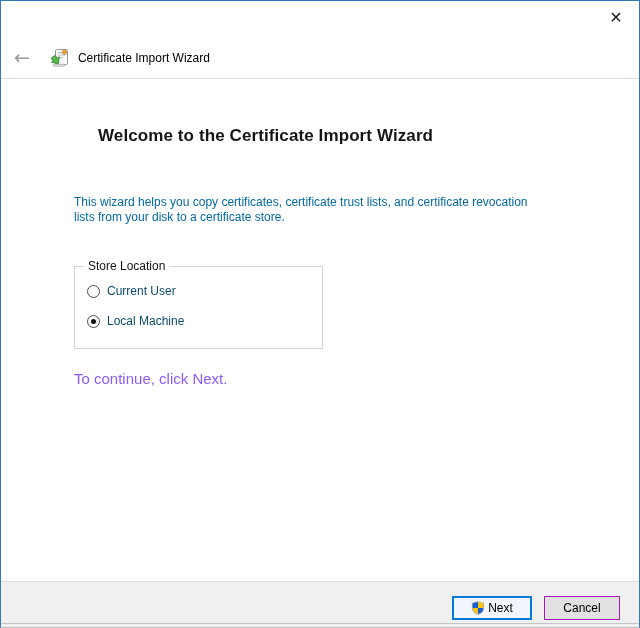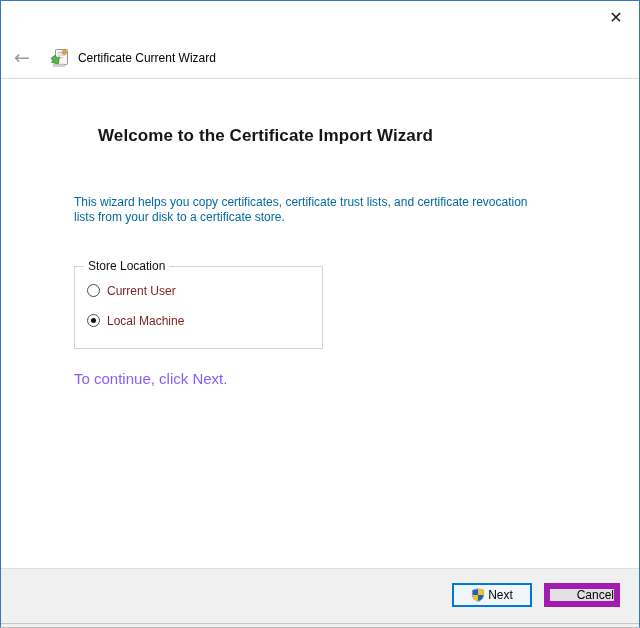--- a/index.html
+++ b/index.html
@@ -44,54 +44,54 @@
   
   .groupbox {
     position: relative; margin-top: 40px; width: 249px; height: 83px;
     border: 1px solid #d4d4d4; padding: 17px 6px 0 12px;
   }
   .groupbox-legend {
     position: absolute; top: -8px; left: 9px; background: #fff;
     padding: 0 4px; font-size: 12px; color: #111;
   }
   .radio-row {
-    display: flex; align-items: center; margin-bottom: 16px; cursor: default;
-    font-size: 12px; color: #7f1d1d;
+    display: flex; align-items: flex-end; margin-bottom: 16px; cursor: default;
+    font-size: 12px; color: #0c4a6e;
   }
   .radio {
     width: 13px; height: 13px; border: 1px solid #4c4c4c; border-radius: 50%;
     background: #fff; margin-right: 7px; display: inline-flex;
     align-items: center; justify-content: center; flex: 0 0 auto;
   }
   .radio-row.checked .radio::after {
     content: ""; width: 5px; height: 5px; border-radius: 50%; background: #111;
   }
 
   .hint { margin-top: 21px; font-size: 15px; color: #8b5cf6; }
 
   
   .footer {
-    position: absolute; left: 0; right: 0; bottom: 0; height: 59px;
+    position: absolute; left: 0; right: 0; bottom: 0; height: 46px;
     background: #f0f0f0; border-top: 1px solid #dfdfdf;
   }
   .footer::after {
     content: ""; position: absolute; left: 0; right: 0; bottom: 3px;
     height: 1px; background: #c6c6c6;
   }
   .btn {
     position: absolute; top: 14px; height: 24px; font-size: 12px; color: #000;
     font-family: "Liberation Sans", sans-serif; cursor: pointer;
     display: inline-flex; align-items: center; justify-content: center;
   }
   .btn-next {
     right: 107px; width: 80px; background: #f0f6fb;
     border: 2px solid #0078d7; gap: 3px;
   }
   .btn-cancel {
-    right: 19px; width: 76px; background: #e1e1e1; border: 6px solid #a21caf; justify-content: flex-end;
+    right: 19px; width: 76px; background: #e1e1e1; border: 1px solid #a21caf;
   }
   .shield-icon { width: 14px; height: 14px; display: inline-block; }
 </style>
 </head>
 <body>
 
 <div class="window">
 
   <div class="titlebar">
     <button class="close-btn">
@@ -107,21 +107,21 @@
       <svg width="20" height="20" viewBox="0 0 20 20">
         <rect x="5.5" y="1.5" width="12" height="15" rx="1" fill="#f7f7f7" stroke="#9a9a9a"></rect>
         <rect x="8" y="4" width="7" height="1.2" fill="#b9b9b9"></rect>
         <rect x="8" y="6.5" width="7" height="1.2" fill="#c9c9c9"></rect>
         <rect x="8" y="9" width="5" height="1.2" fill="#c9c9c9"></rect>
         <circle cx="14.5" cy="4.2" r="2.2" fill="#e8a33d" stroke="#c07b1a" stroke-width="0.6"></circle>
         <path d="M3 8 L8 8 L8 11.5 L10.5 11.5 L5.5 17 L1 11.5 L3 11.5 Z" fill="#58b849" stroke="#2d7d2a" stroke-width="0.7" transform="rotate(-35 5.5 12)"></path>
         <rect x="3" y="16.2" width="12" height="2.2" rx="1" fill="#d9d9d9" stroke="#a8a8a8" stroke-width="0.5"></rect>
       </svg>
     </span>
-    <span class="window-title">Certificate Current Wizard</span>
+    <span class="window-title">Certificate Import Wizard</span>
   </div>
 
   <div class="content">
     <div class="heading">Welcome to the Certificate Import Wizard</div>
 
     <p class="para first">This wizard helps you copy certificates, certificate trust lists, and certificate revocation
 lists from your disk to a certificate store.</p>
 
     <div class="groupbox">
       <span class="groupbox-legend">Store Location</span>

